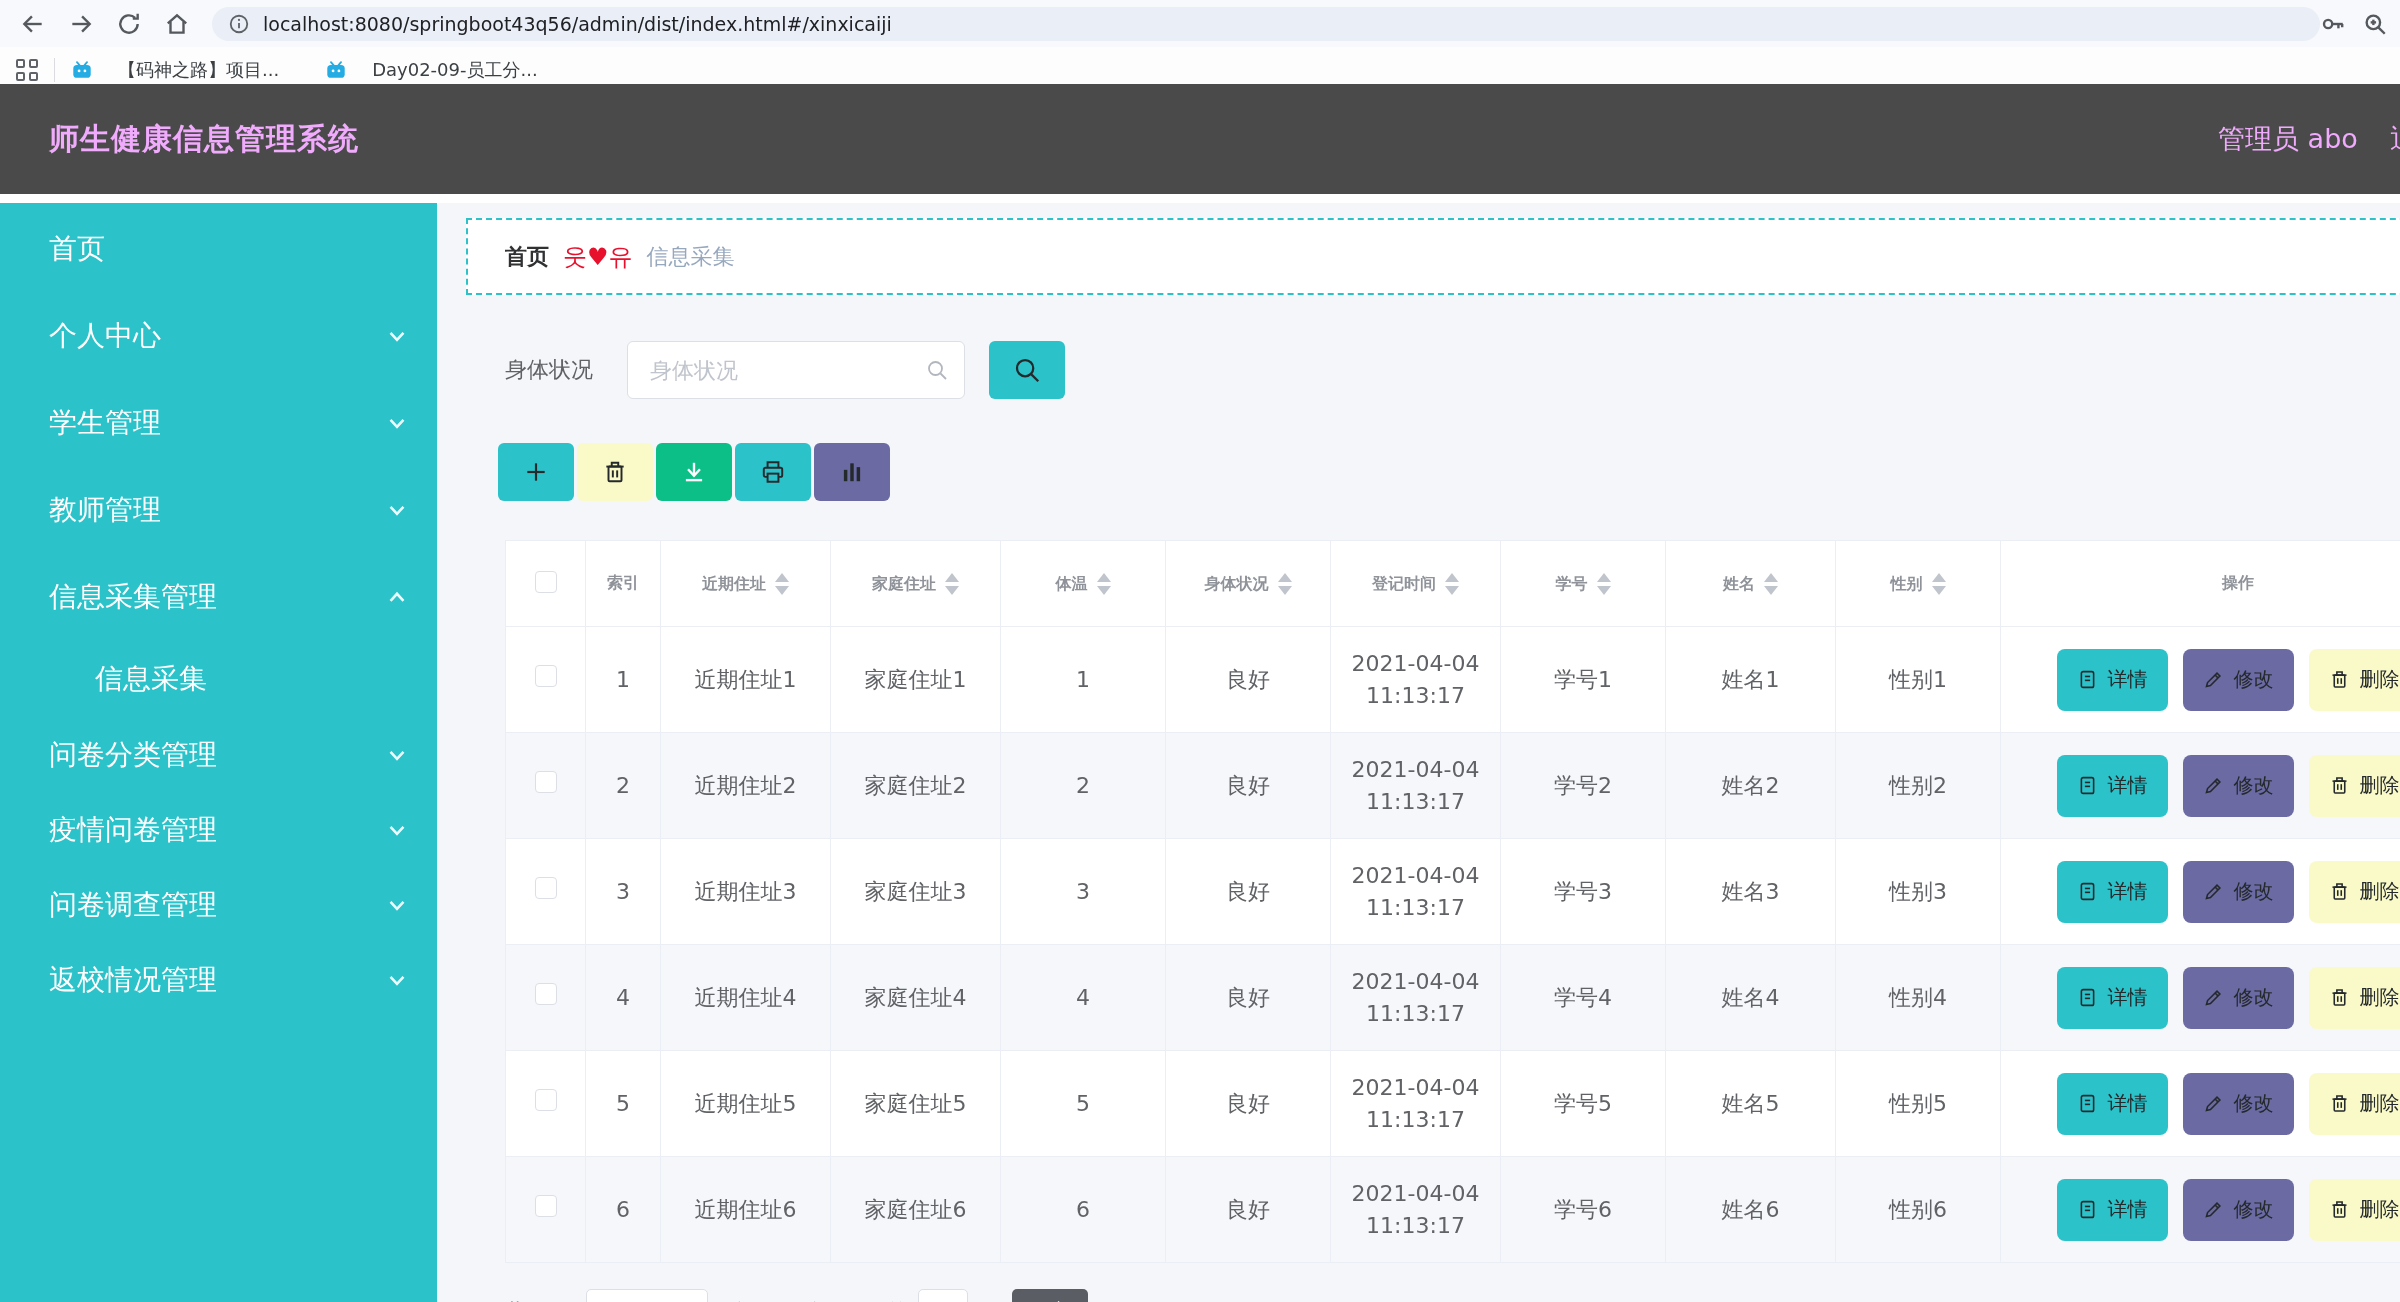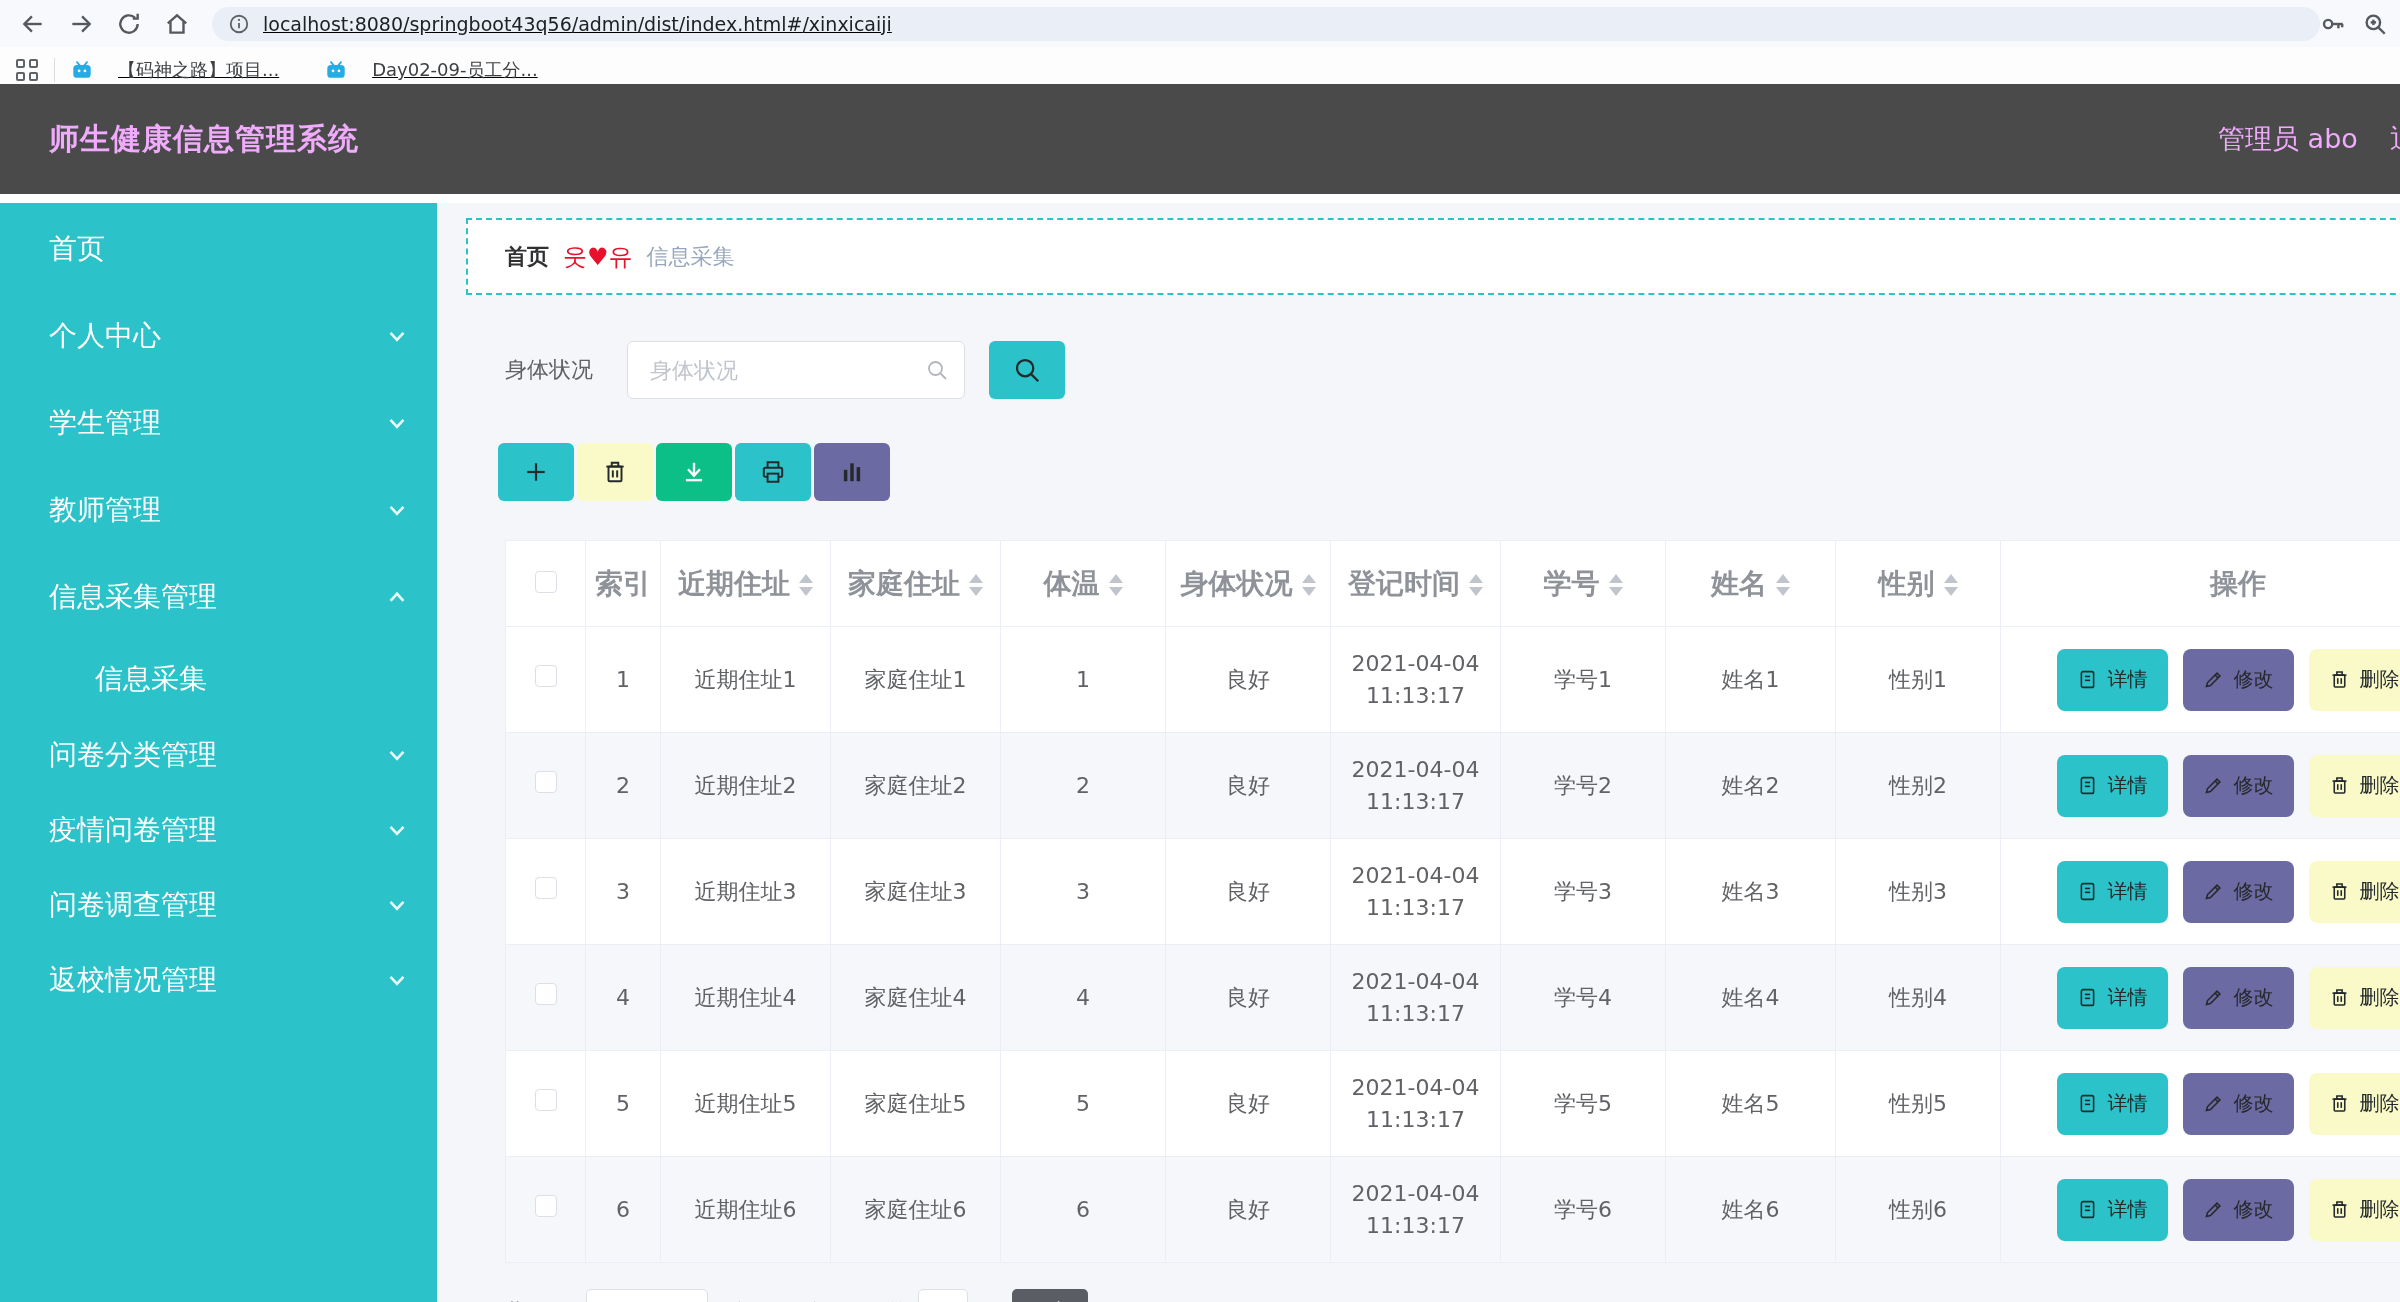--- a/index.html
+++ b/index.html
@@ -1,21 +1,21 @@
 <!DOCTYPE html>
 <html><head>
 <meta charset="utf-8">
 <style>
   * { box-sizing: border-box; margin: 0; padding: 0; }
   html,body { width:2400px; height:1302px; overflow:hidden; }
   body { font-family:"DejaVu Sans","Liberation Sans",sans-serif; background:#fff; position:relative; }
   svg { display:block; }
 
   
-  .browser { position:absolute; top:0; left:0; width:2400px; height:82px; background:#f7f9fc;text-decoration:underline; }
+  .browser { position:absolute; top:0; left:0; width:2400px; height:82px; background:#f7f9fc; }
   .url-row { height:47px; display:flex; align-items:center; padding-left:20px; }
   .nav-ic { width:26px; height:26px; color:#55595e; margin-right:22px; flex:0 0 auto; cursor:pointer; }
   .url-pill { width:2180px; height:34px; background:#e9eef7; border-radius:17px; display:flex; align-items:center; padding:0 16px; color:#202124; font-size:19px; overflow:hidden; white-space:nowrap; }
   .url-pill .info-ic { width:22px; height:22px; color:#5f6368; margin-right:13px; flex:0 0 auto; }
   .chrome-right { display:flex; align-items:center; margin-left:auto; margin-right:12px; gap:16px; }
   .chrome-right .nav-ic { margin-right:0; }
   .bookmarks-row { height:46px; background:#fdfdfe; display:flex; align-items:center; padding-left:16px; }
   .apps-ic { width:22px; height:22px; display:grid; grid-template-columns:9px 9px; grid-template-rows:9px 9px; gap:4px; margin-right:16px; cursor:pointer; }
   .apps-ic i { background:transparent; border:2.5px solid #5f6368; border-radius:2px; }
   .bm-sep { width:1px; height:24px; background:#dadce0; margin-right:16px; }
@@ -58,21 +58,21 @@
   .tool-btn { width:76px; height:58px; border:none; border-radius:6px; display:flex; align-items:center; justify-content:center; color:#24292c; cursor:pointer; }
   .tool-btn svg { width:26px; height:26px; }
   .t-add   { background:#2bc2c9; }
   .t-del   { background:#fafac8; }
   .t-down  { background:#0cbf86; color:#fff; }
   .t-print { background:#2bc2c9; }
   .t-chart { background:#6b6aa3; }
 
   .data-table { margin:39px 0 0 39px; border-collapse:collapse; table-layout:fixed; width:1970px; background:#fff; }
   .data-table th, .data-table td { border:1px solid #ebeef5; text-align:center; vertical-align:middle; }
-  .data-table th { height:86px; font-size:28px; font-weight:bold; color:#8f9399; background:#fff; }
+  .data-table th { height:86px; font-size:16px; font-weight:bold; color:#8f9399; background:#fff; }
   .data-table td { height:106px; font-size:22px; color:#606266; line-height:1.45; padding:0 8px; }
   .data-table tr.stripe td { background:#f5f7fa; }
   .sort { display:inline-flex; flex-direction:column; margin-left:9px; vertical-align:middle; }
   .sort .s-up   { width:0; height:0; border-left:7px solid transparent; border-right:7px solid transparent; border-bottom:9px solid #c0c4cc; margin-bottom:4px; }
   .sort .s-down { width:0; height:0; border-left:7px solid transparent; border-right:7px solid transparent; border-top:9px solid #c0c4cc; }
   .cb { display:inline-block; width:22px; height:22px; border:1px solid #dcdfe6; border-radius:4px; background:#fff; cursor:pointer; }
   .ops-cell { display:flex; align-items:center; justify-content:center; gap:15px; }
   .op-btn { height:62px; padding:0 20px; border:none; border-radius:8px; font-size:20px; color:#24292c; display:inline-flex; align-items:center; gap:10px; cursor:pointer; font-family:inherit; white-space:nowrap; }
   .op-btn svg { width:21px; height:21px; }
   .op-detail { background:#2bc2c9; }

